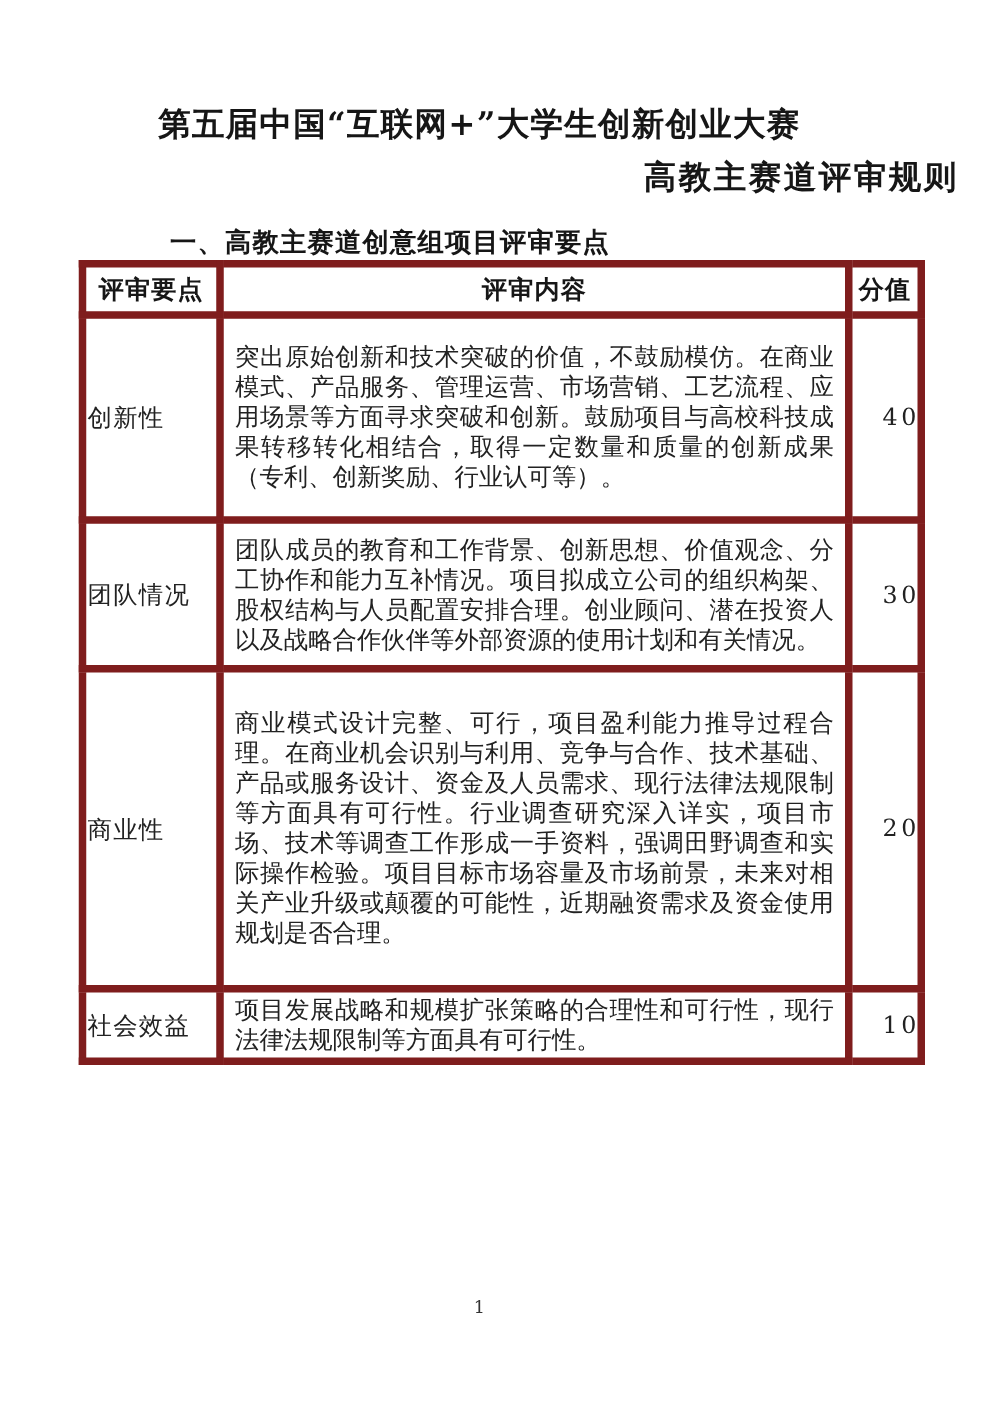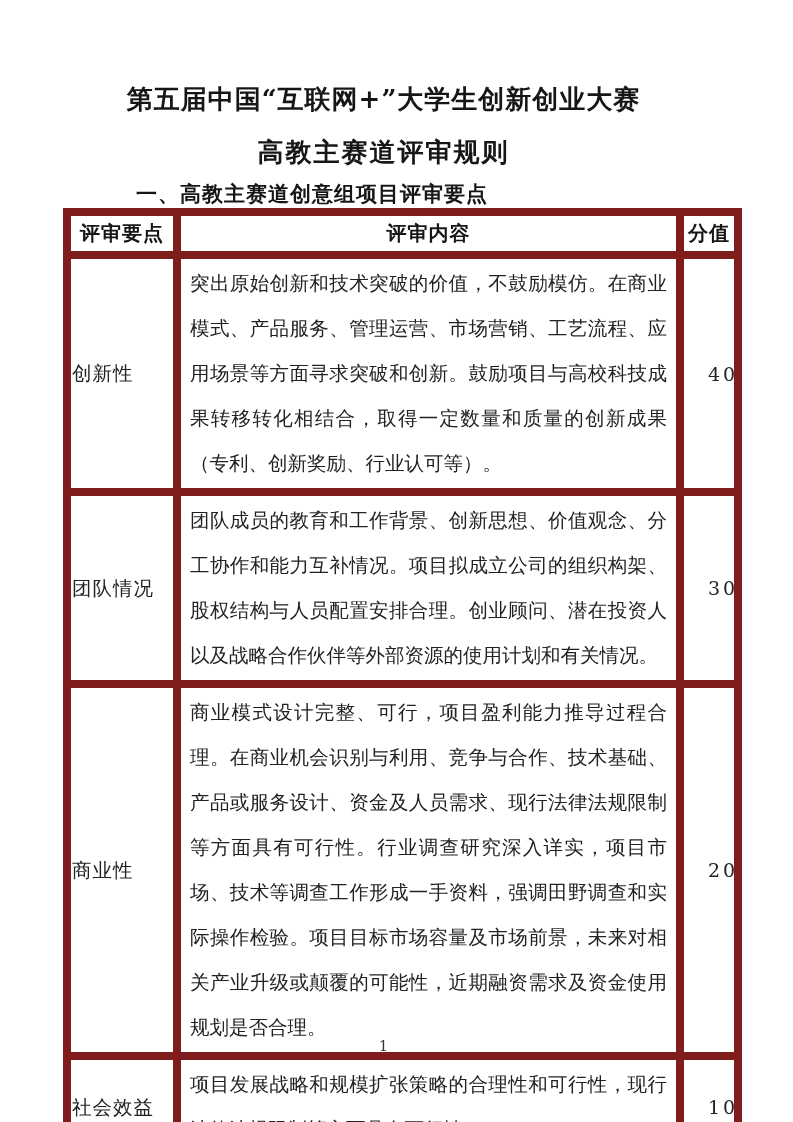--- a/index.html
+++ b/index.html
@@ -22,24 +22,24 @@
     left: 0;
     right: 0;
     text-align: center;
     font-size: 26px;
     font-weight: bold;
     letter-spacing: 1px;
     color: #161616;
   }
   .title-sub {
     position: absolute;
-    top: 135px;
+    top: 124px;
     left: 0;
     right: 0;
-    text-align: center;
+    text-align: right;
     font-size: 26px;
     font-weight: bold;
     letter-spacing: 2px;
     color: #161616;
   }
   .section-heading {
     position: absolute;
     top: 180px;
     left: 136px;
     font-size: 21px;
@@ -53,40 +53,40 @@
     top: 208px;
     left: 63px;
     width: 671px;
     border-collapse: collapse;
     table-layout: fixed;
   }
   table.rubric col.c1 { width: 110px; }
   table.rubric col.c2 { width: 503px; }
   table.rubric col.c3 { width: 58px; }
   table.rubric th, table.rubric td {
-    border: 8px solid #7f1d1d;
+    border: 6px solid #7f1d1d;
     vertical-align: middle;
     color: #222222;
     margin-top: 20px;
   }
   table.rubric th {
     height: 33px;
     font-size: 20px;
     font-weight: bold;
     text-align: center;
     letter-spacing: 1px;
     color: #161616;
   }
   td.criterion {
     font-size: 19.5px;
     letter-spacing: 1px;
   }
   td.content {
     font-size: 19.5px;
-    line-height: 45px;
+    line-height: 24px;
     text-align: justify;
     text-justify: inter-character;
     padding: 2px 9px;
   }
   td.score {
     text-align: center;
     font-size: 19px;
     letter-spacing: 3px;
     font-family: "DejaVu Serif", serif;
     padding-left: 24px;

